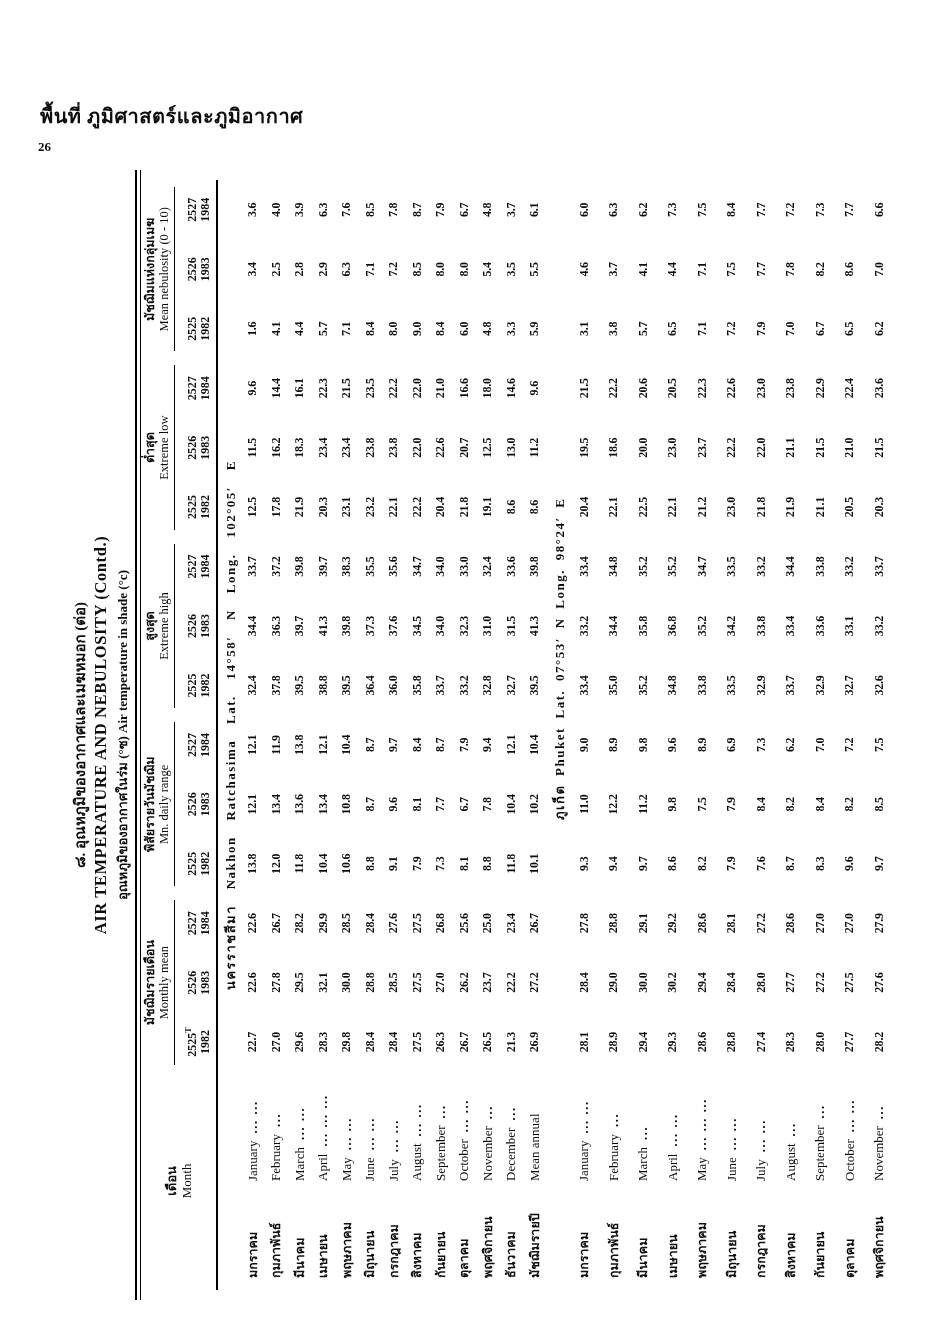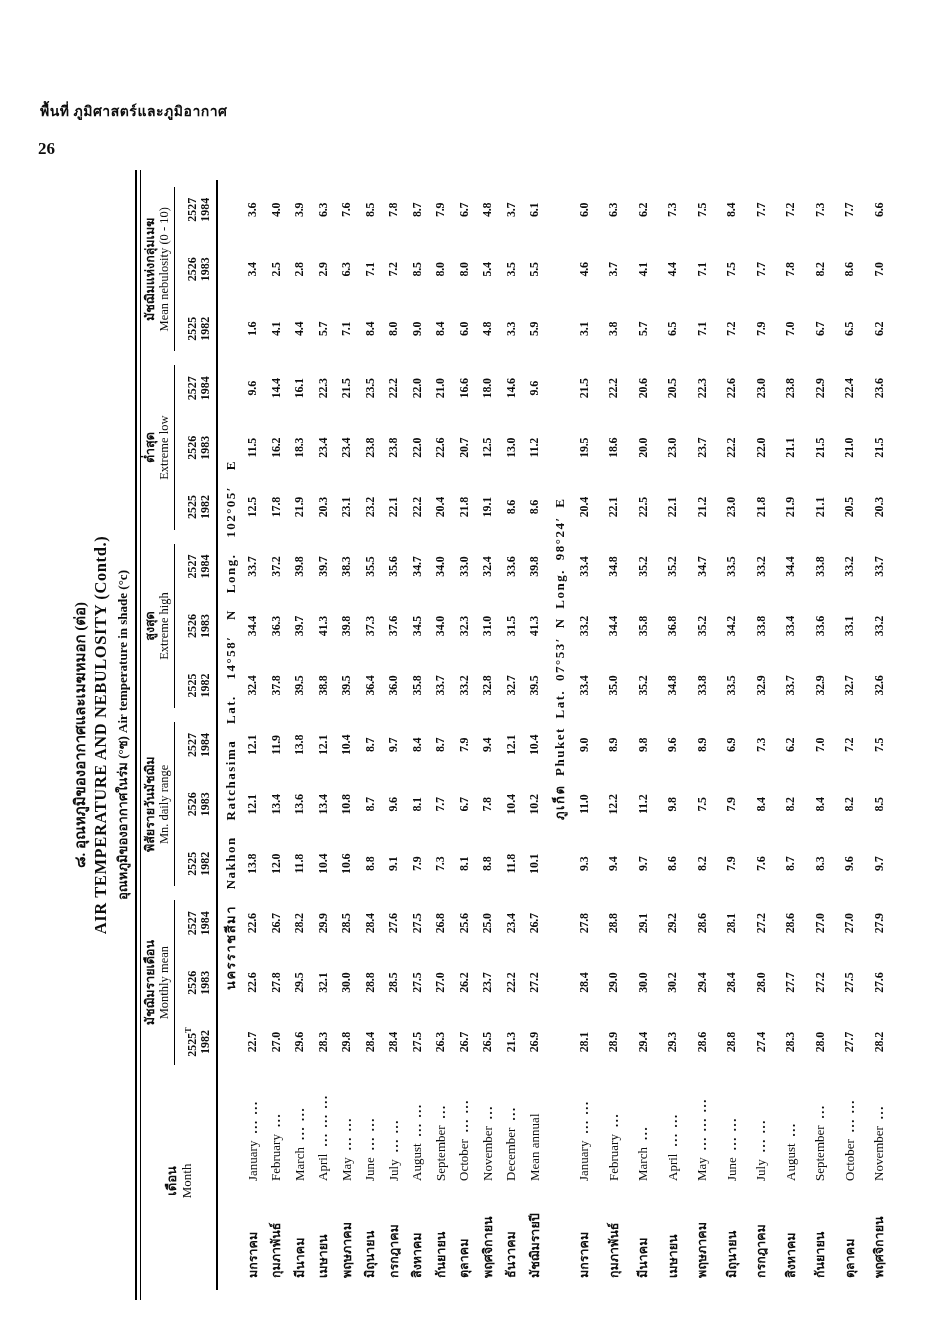--- a/index.html
+++ b/index.html
@@ -1,20 +1,20 @@
 <!DOCTYPE html>
 <html><head>
 <meta charset="utf-8">
 <style>
   html,body{margin:0;padding:0;background:#e8e8e4;}
   #page{position:relative;width:941px;height:1337px;background:#ffffff;overflow:hidden;
         font-family:"Liberation Serif","DejaVu Serif",serif;color:#0d0d0d;}
   
-  #hdr-section{position:absolute;left:40px;top:100px;font-weight:bold;font-size:14px;letter-spacing:.5px;}
-  #hdr-pageno{position:absolute;left:38px;top:139px;font-weight:bold;font-size:17px;}
+  #hdr-section{position:absolute;left:40px;top:100px;font-weight:bold;font-size:20px;letter-spacing:.5px;}
+  #hdr-pageno{position:absolute;left:38px;top:139px;font-weight:bold;font-size:13px;}
   
   #rot{position:absolute;left:72px;top:1300px;width:1130px;height:828px;
        transform:rotate(-90deg);transform-origin:0 0;}
   .tTh{text-align:center;font-weight:bold;font-size:15px;line-height:17px;}
   .tEn{text-align:center;font-weight:bold;font-size:16.5px;line-height:19px;letter-spacing:.6px;margin-top:2px;}
   .tSub{text-align:center;font-weight:bold;font-size:13px;line-height:15px;margin-top:5px;}
   .dblRule{margin-top:5px;border-top:2px solid #000;border-bottom:1px solid #000;height:3px;}
   table{border-collapse:collapse;table-layout:fixed;width:1110px;margin:0 auto;}
   td{padding:0;vertical-align:middle;}
   .cMonthHead{border-bottom:2px solid #000;text-align:center;font-size:13px;line-height:15px;}

